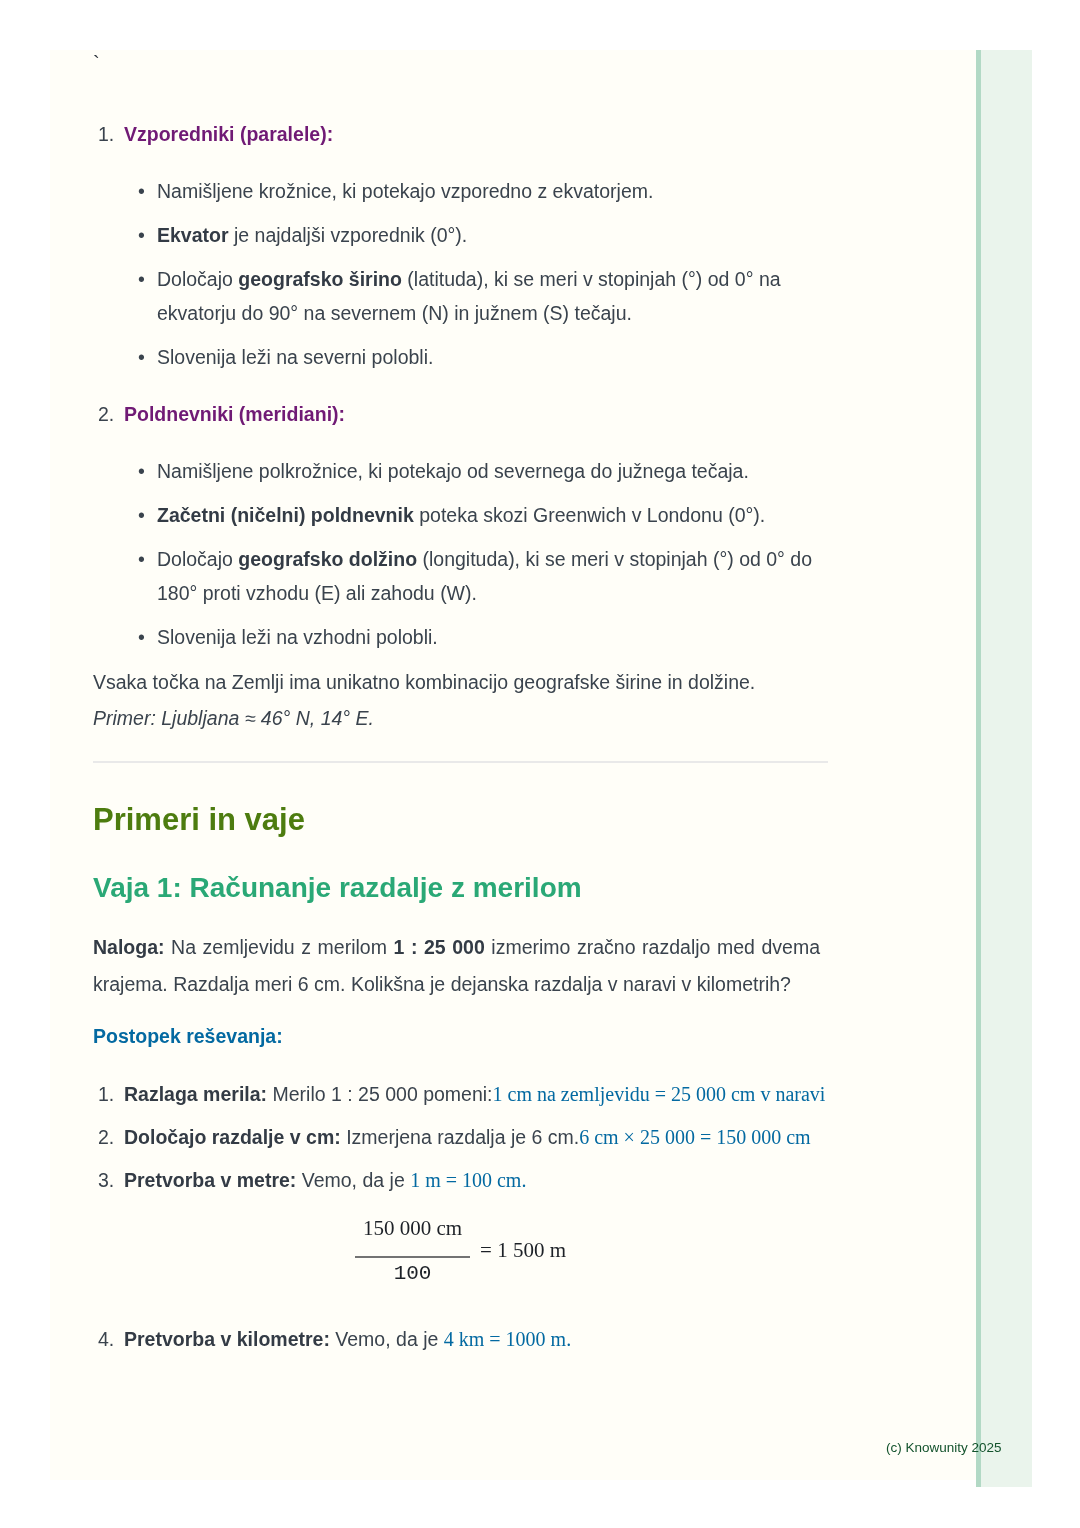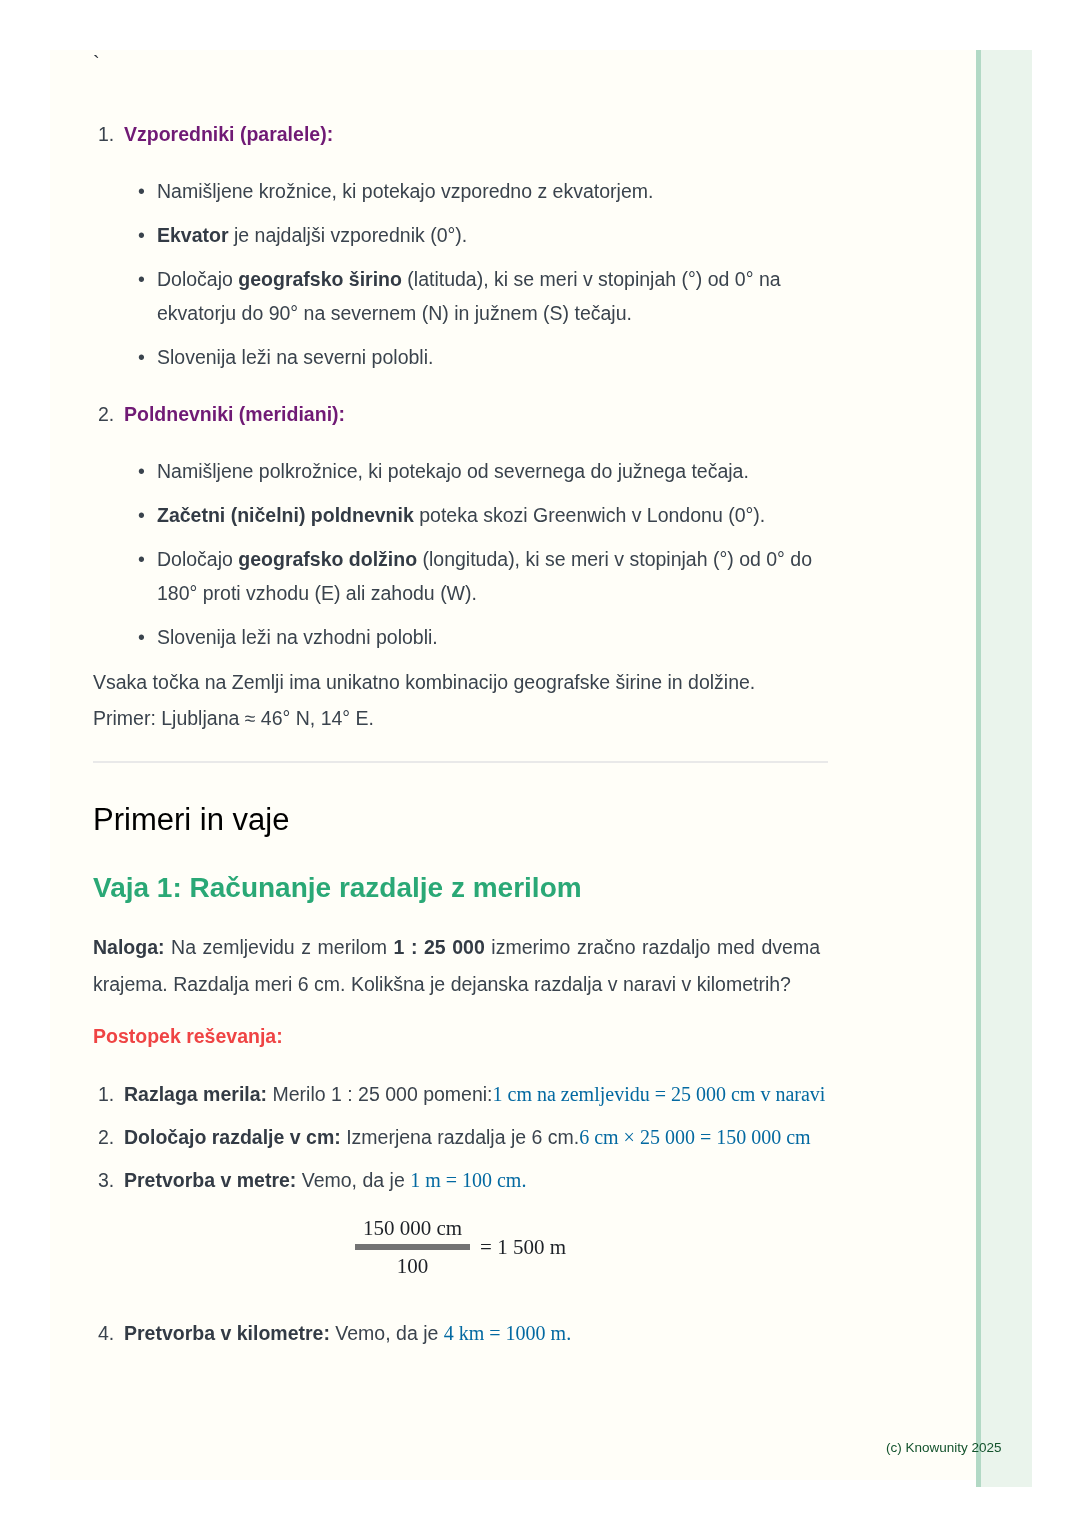--- a/index.html
+++ b/index.html
@@ -16,34 +16,34 @@
   .sec-title{margin-top:26px;}
   .sec-title.first{margin-top:24px;}
   
   ul.bullets{list-style:none;margin:26px 0 0 0;padding:0;}
   ul.bullets li{position:relative;padding-left:64px;font-size:19.5px;line-height:34px;margin-bottom:10px;margin-top:7px;}
   ul.bullets li::before{content:"•";position:absolute;left:45px;top:0;font-size:19.5px;color:#3a434d;}
   .run-b{font-weight:700;color:#333b45;}
   .run-m{font-family:"Liberation Serif","DejaVu Serif",serif;color:#0369a1;font-size:20px;}
   
   .para{margin:10px 0 0 0;font-size:19.5px;line-height:36px;}
-  .para.example{margin-top:0;}
+  .para.example{margin-top:0;font-style:italic;}
   .divider{border:none;border-top:2px solid #e9e9e9;margin:25px 0 0 0;width:735px;}
-  h1.big{margin:36px 0 0 0;font-size:31px;line-height:42px;font-weight:400;color:#000000;}
+  h1.big{margin:36px 0 0 0;font-size:31px;line-height:42px;font-weight:700;color:#4d7c0f;}
   h2.sub{margin:30px 0 0 0;font-size:28px;line-height:34px;font-weight:700;color:#2aa876;}
   .task{margin:24px 8px 0 0;font-size:19.5px;line-height:37px;text-align:justify;}
-  .proc{margin:18px 0 12px 0;font-size:19.5px;line-height:30px;font-weight:700;color:#ef4444;}
+  .proc{margin:18px 0 12px 0;font-size:19.5px;line-height:30px;font-weight:700;color:#0369a1;}
   .steps{margin-top:25px;}
   .steps .num-row{line-height:36px;margin-bottom:7px;padding-left:31px;}
   
   .math-display{margin:18px 0 36px 0;text-align:center;font-family:"Liberation Serif","DejaVu Serif",serif;color:#1d2127;font-size:21px;}
   .frac-wrap{display:inline-flex;align-items:center;gap:10px;}
   .frac{display:inline-block;text-align:center;vertical-align:middle;}
-  .frac .top{display:block;padding:0 8px 3px 8px;}
-  .frac .bot{display:block;border-top:6px solid #737373;padding:4px 8px 0 8px;}
+  .frac .top{display:block;padding:0 8px 15px 8px;}
+  .frac .bot{display:block;border-top:2px solid #737373;padding:4px 8px 0 8px;font-family:Liberation Mono, monospace;}
   .copyright{position:absolute;left:886px;top:1440px;font-size:13.5px;color:#14532d;z-index:3;white-space:nowrap;}
 </style>
 </head>
 <body>
 
 <div class="canvas">
   <div class="page">
     <div class="content">
 
       <div class="stray">`</div>

